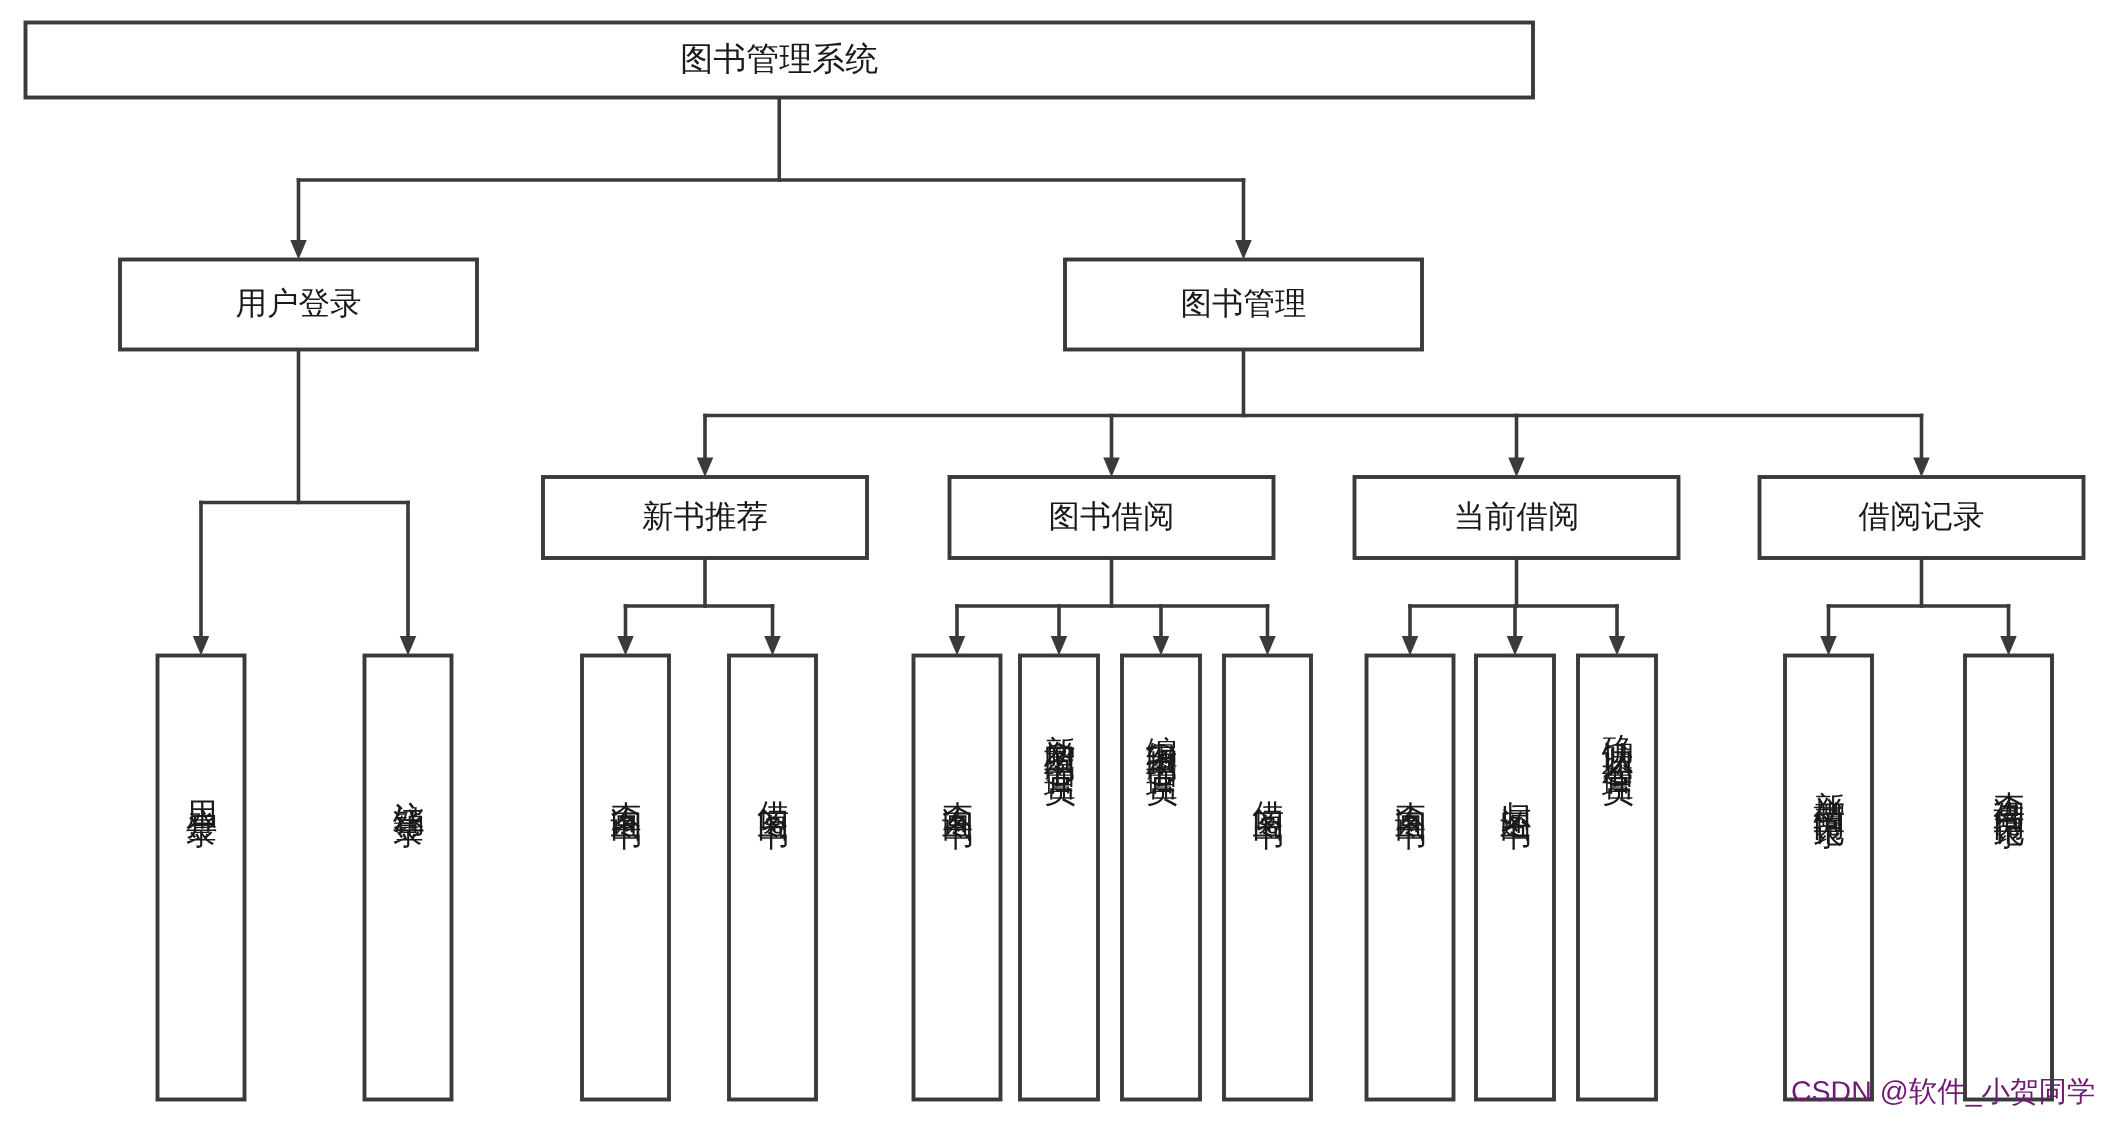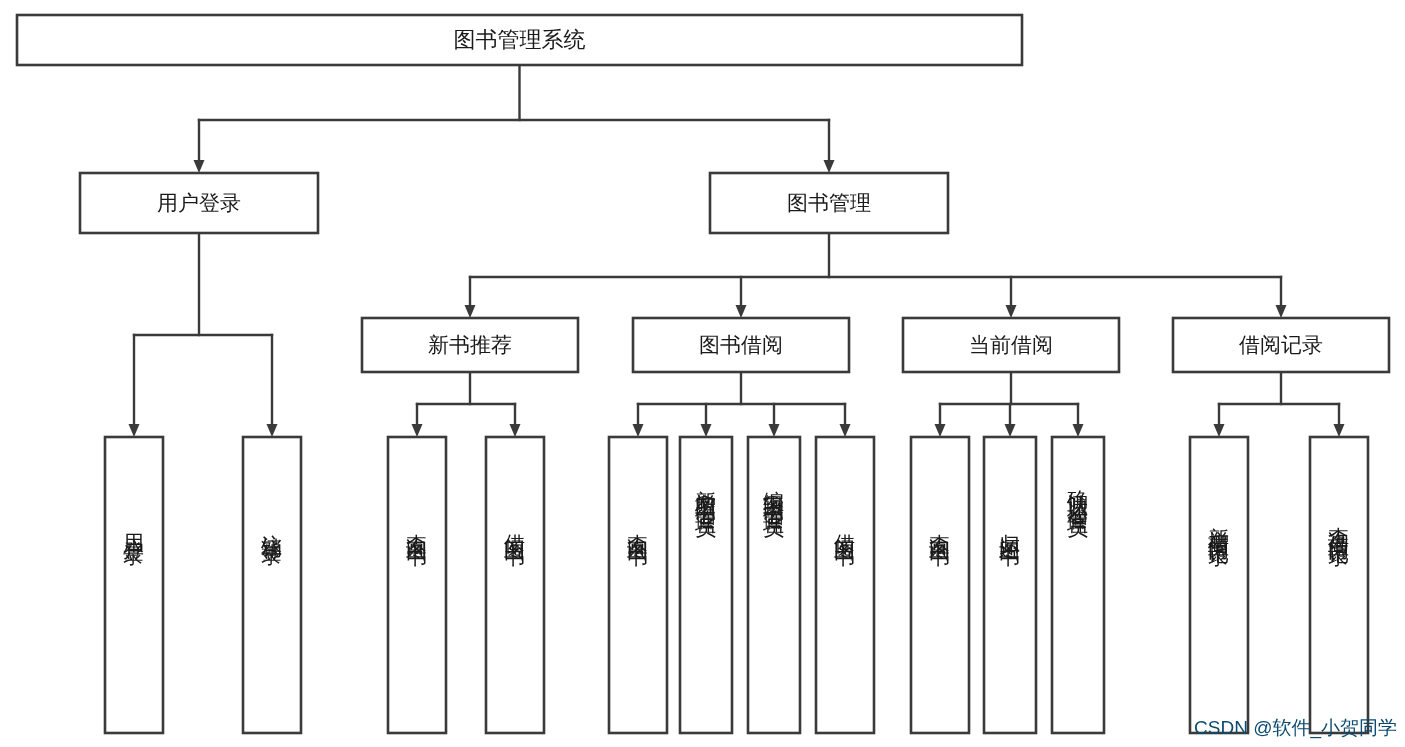--- a/index.html
+++ b/index.html
@@ -72,21 +72,21 @@
     color: #1a1a1a;
     letter-spacing: 4px;
     white-space: nowrap;
   }
   .watermark {
     position: absolute;
     right: 8px;
     bottom: 6px;
     font-family: "Liberation Sans", "DejaVu Sans", sans-serif;
     font-size: 19px;
-    color: #0c4a6e;
+    color: #701a75;
     white-space: nowrap;
     pointer-events: none;
   }
 </style>
 </head>
 <body>
 
 <div id="diagram-root">
 
   <svg class="diagram-canvas" viewBox="0 0 1405 747">

